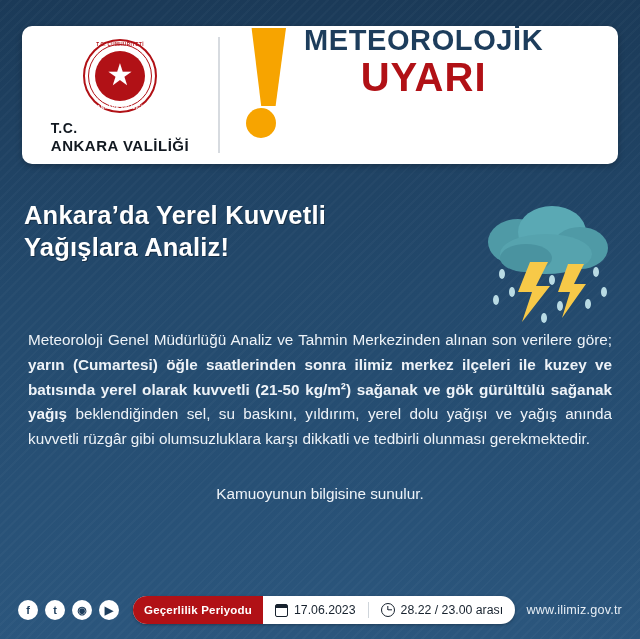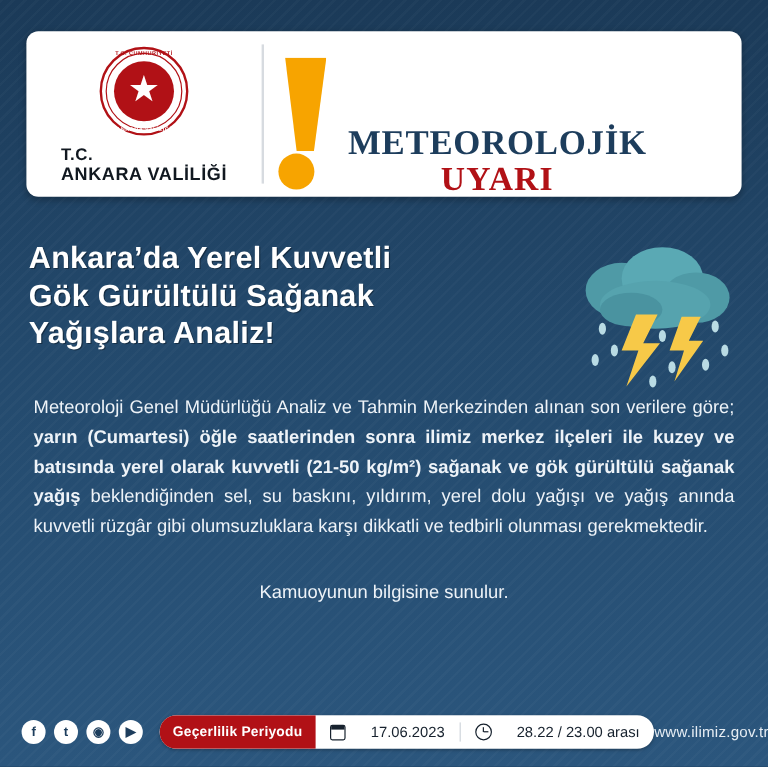--- a/index.html
+++ b/index.html
@@ -135,23 +135,23 @@
   .divider {
     width: 2px;
     height: 116px;
     background: #d7dbe0;
   }
 
   .warn-block {
     flex: 1;
     height: 100%;
     display: flex;
-    align-items: flex-end;
-    box-sizing: border-box;
-    font-family: Liberation Serif, serif;
+    align-items: flex-start;
+    padding-left: 14px;
+    box-sizing: border-box;
   }
 
   .bang {
     position: relative;
     width: 66px;
     height: 118px;
     flex: 0 0 66px;
   }
   .bang .bar {
     position: absolute;
@@ -177,21 +177,21 @@
   }
   .warn-text .t1 {
     font-size: 29px;
     font-weight: bold;
     color: #1d3d5c;
     letter-spacing: 0.6px;
     line-height: 1;
   }
   .warn-text .t2 {
     margin-top: 2px;
-    font-size: 28px;
+    font-size: 40px;
     font-weight: bold;
     color: #b11116;
     letter-spacing: 1px;
     line-height: 1;
     text-align: center;
   }
 
   
   .headline-row {
     position: relative;
@@ -287,21 +287,21 @@
     font-size: 11.5px;
     font-weight: bold;
     display: flex;
     align-items: center;
     padding: 10px 11px;
     letter-spacing: 0.2px;
   }
   .pill .seg {
     display: flex;
     align-items: center;
-    gap: 21px;
+    gap: 6px;
     padding: 0 12px;
     color: #17222e;
     font-size: 12.3px;
   }
   .pill .sep {
     width: 1px;
     background: #cfd5db;
     margin: 6px 0;
   }
 
@@ -380,21 +380,20 @@
           <div class="t2">UYARI</div>
         </div>
       </div>
 
     </div>
   </div>
 
   <div class="headline-row">
     <div class="headline">
       <span class="ln">Ankara’da Yerel Kuvvetli</span>
-      <span class="ln">Gök Gürültülü Sağanak</span>
       <span class="ln">Yağışlara Analiz!</span>
     </div>
 
     <div class="cloud-art">
       <svg width="160" height="130" viewBox="0 0 160 130" aria-hidden="true">
         <g>
 
           <ellipse cx="62" cy="42" rx="30" ry="23" fill="#4f9aa6"></ellipse>
           <ellipse cx="96" cy="32" rx="34" ry="26" fill="#5aa9b4"></ellipse>
           <ellipse cx="124" cy="48" rx="28" ry="21" fill="#4f9aa6"></ellipse>

